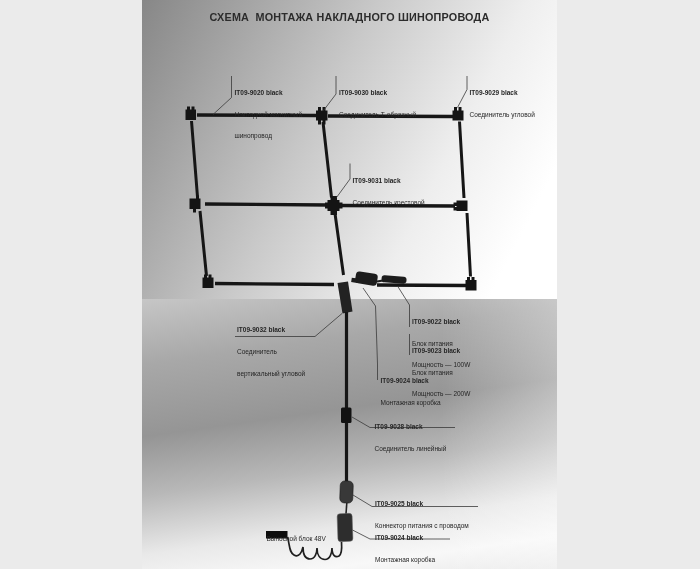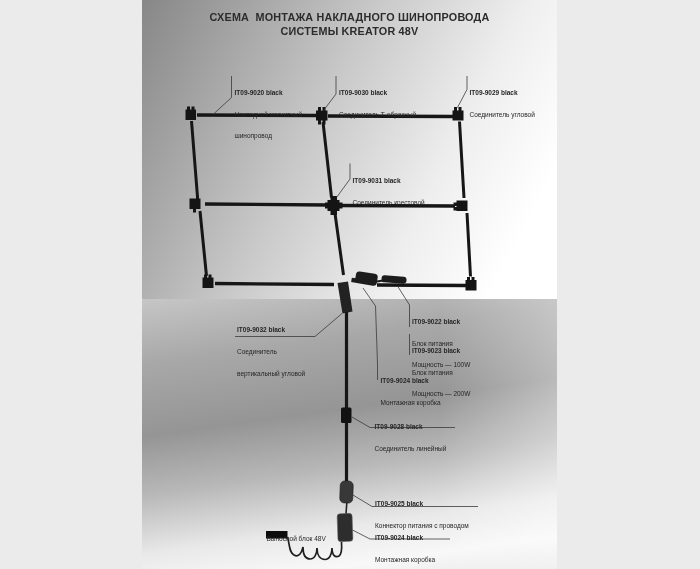--- a/index.html
+++ b/index.html
@@ -24,21 +24,20 @@
 </head>
 <body>
 
 <div class="canvas">
 
   <div class="photo-ceiling"></div>
   <div class="photo-wall"></div>
 
   <div class="title">
     <div>СХЕМА  МОНТАЖА НАКЛАДНОГО ШИНОПРОВОДА</div>
-    <div>СИСТЕМЫ KREATOR 48V</div>
   </div>
 
   <svg class="overlay" width="700" height="569" viewBox="0 0 700 569">
 
     <g>
       <path class="track" stroke-width="3.4" d="M197,115 L317,115.5 M328,116 L453,116.5
         M205,204 L328,205 M339,205.5 L455,206
         M215,283.5 L334,284.5 M377,285 L466,285.5"></path>
       <path class="track" stroke-width="3" d="M191.5,121 L197.5,197 M200,211 L206.5,276
         M323,122 L331.5,197.5 M335,213.5 L343.5,275

